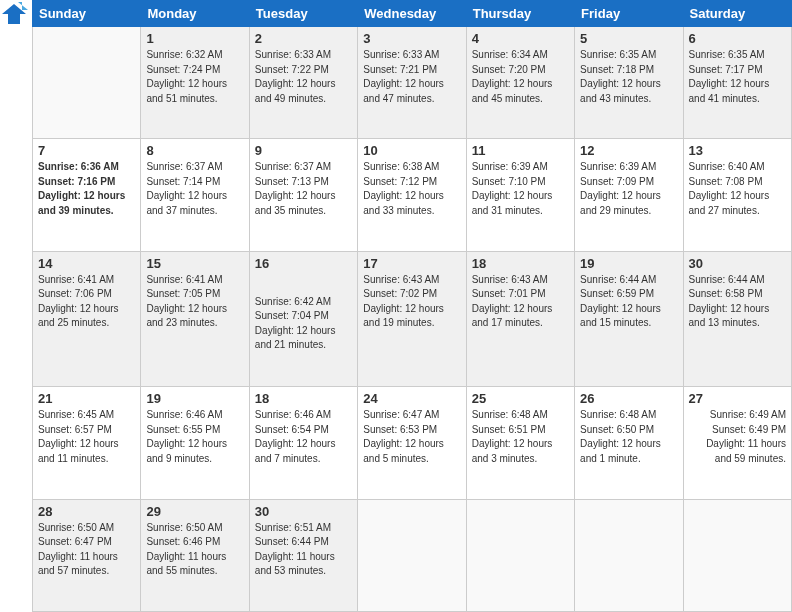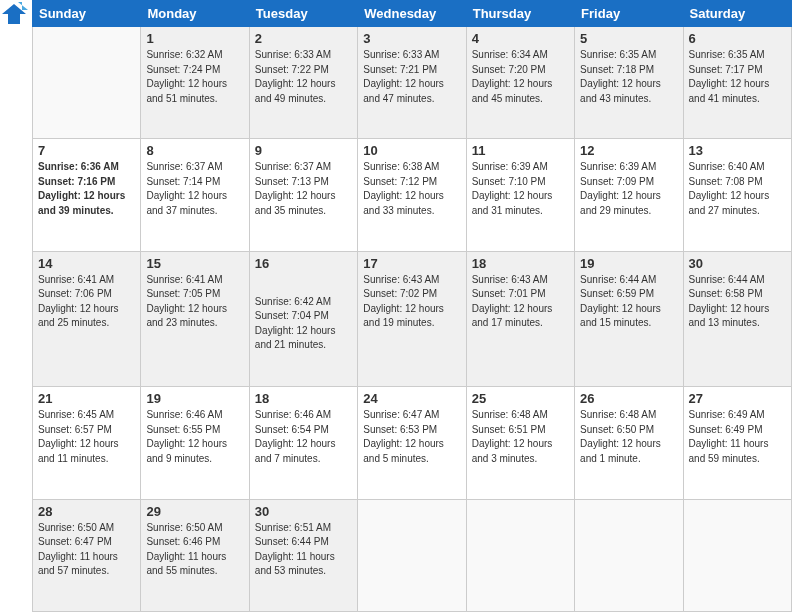--- a/index.html
+++ b/index.html
@@ -319,21 +319,21 @@
           </td>
           <td>
             <div class="day-number">26</div>
             <div class="day-info" style="white-space: pre-line;">Sunrise: 6:48 AM
 Sunset: 6:50 PM
 Daylight: 12 hours
 and 1 minute.</div>
           </td>
           <td>
             <div class="day-number">27</div>
-            <div class="day-info" style="white-space: pre-line;">Sunrise: 6:49 AM
+            <div class="day-info" style="white-space: pre-line; text-align: right;">Sunrise: 6:49 AM
 Sunset: 6:49 PM
 Daylight: 11 hours
 and 59 minutes.</div>
           </td>
         </tr>
         <tr class="row-shaded">
           <td>
             <div class="day-number">28</div>
             <div class="day-info" style="white-space: pre-line;">Sunrise: 6:50 AM
 Sunset: 6:47 PM

